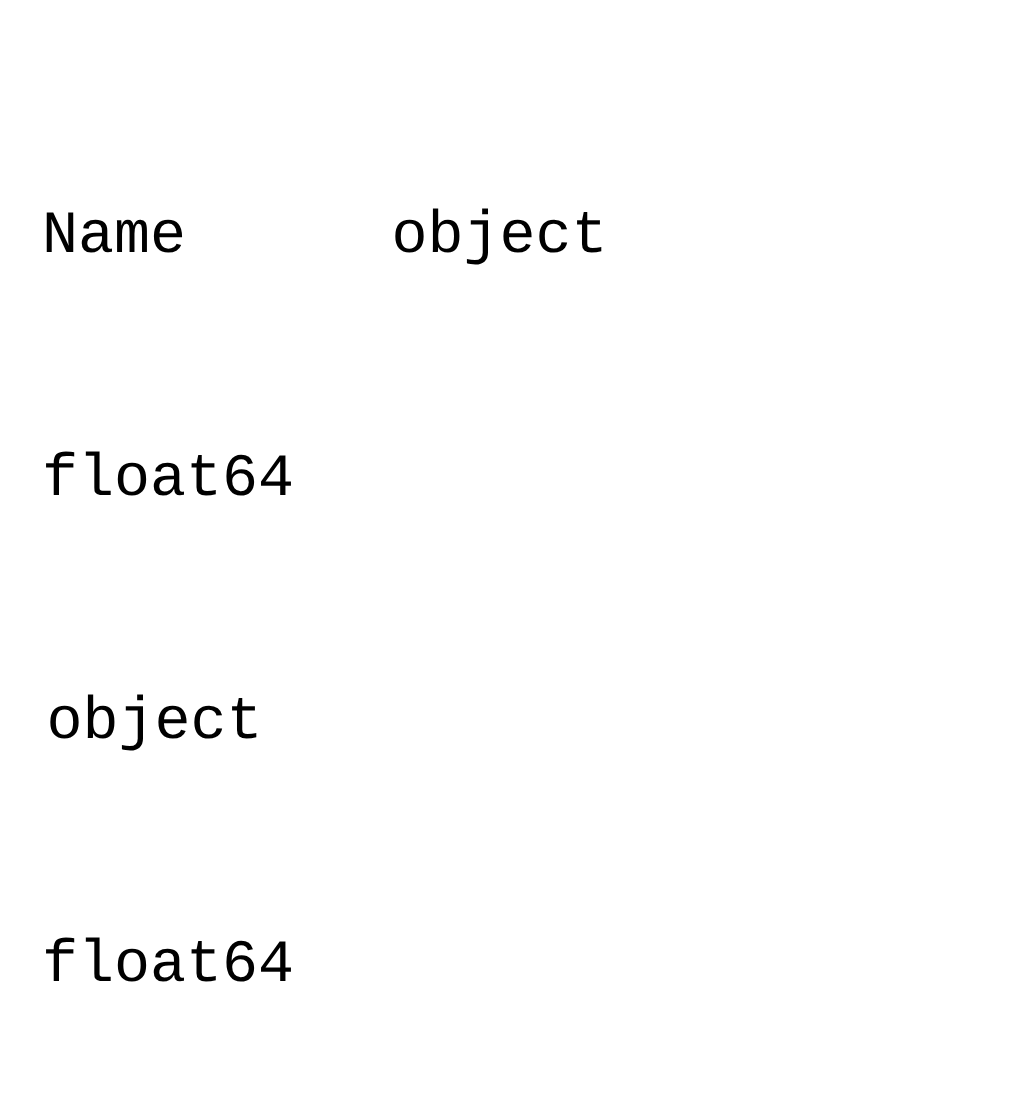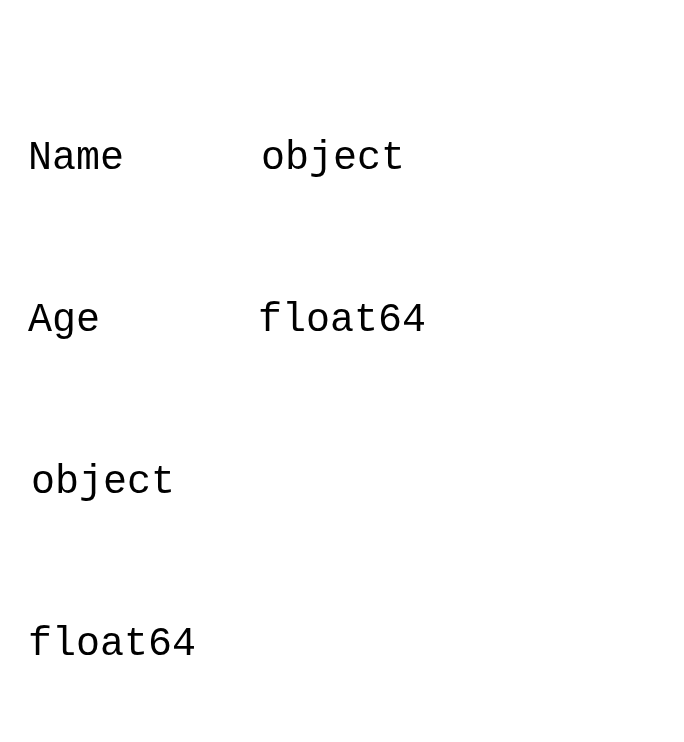--- a/index.html
+++ b/index.html
@@ -55,21 +55,20 @@
 </style>
 </head>
 <body>
 
 <div class="dtype-block">
   <div class="dtype-row">
     <span class="dtype-label">Name</span>
     <span class="dtype-value">object</span>
   </div>
   <div class="dtype-row">
-    <span class="dtype-label">Age</span>
     <span class="dtype-value">float64</span>
   </div>
   <div class="dtype-row">
     <span class="dtype-value">object</span>
   </div>
   <div class="dtype-row">
     <span class="dtype-value">float64</span>
   </div>
 </div>
 

